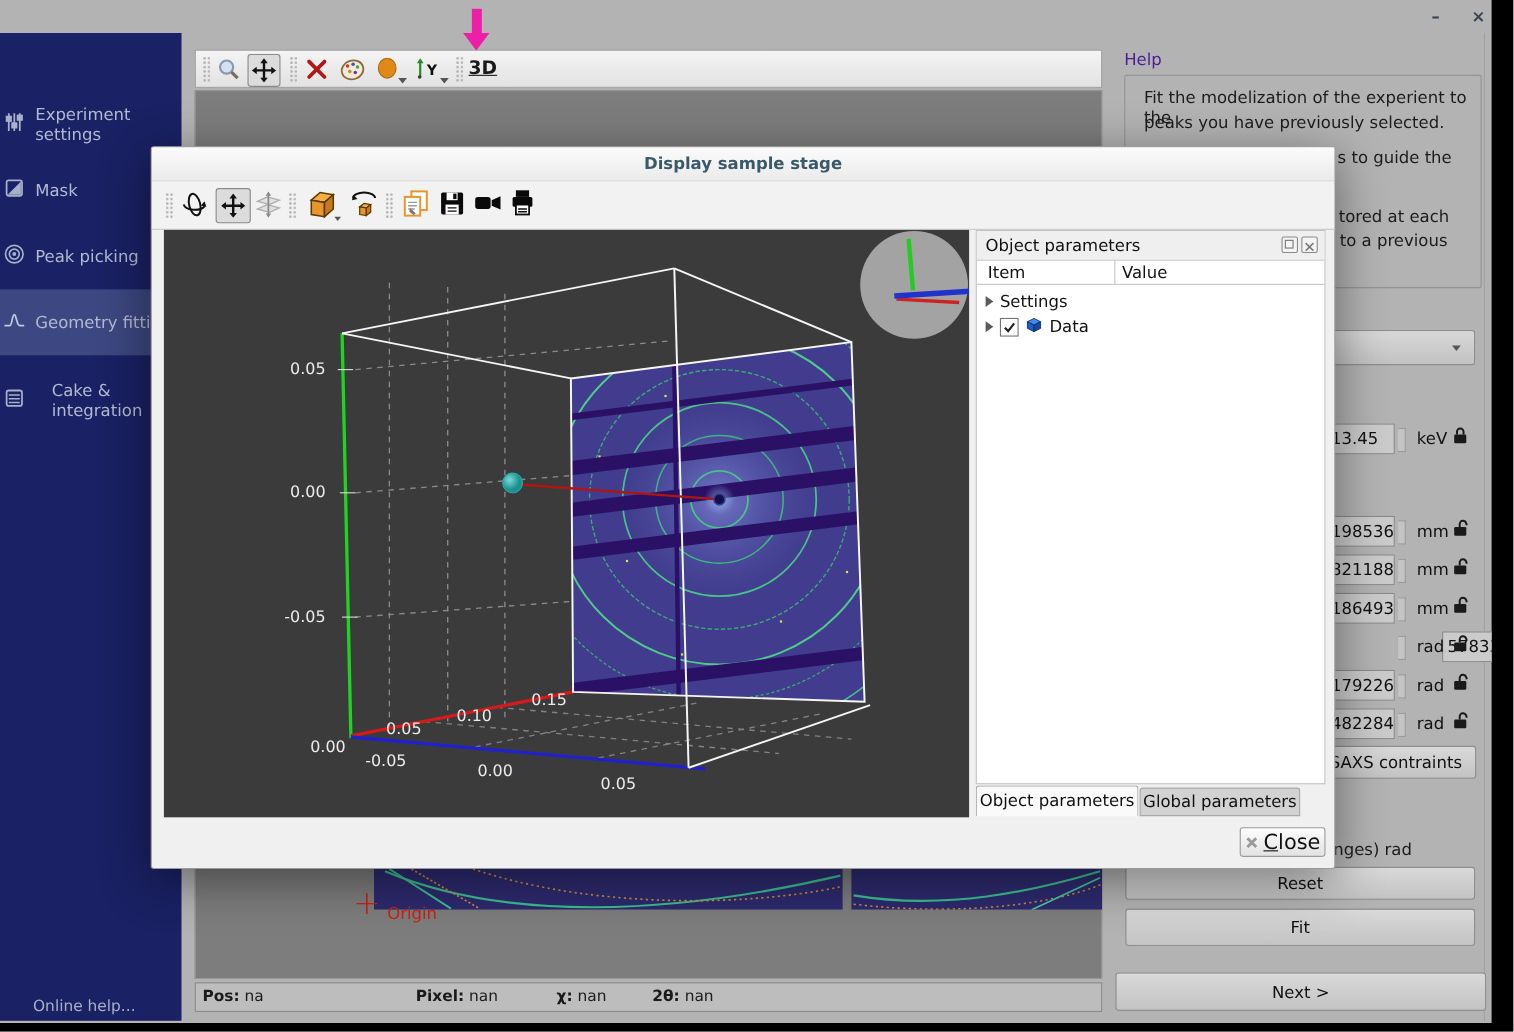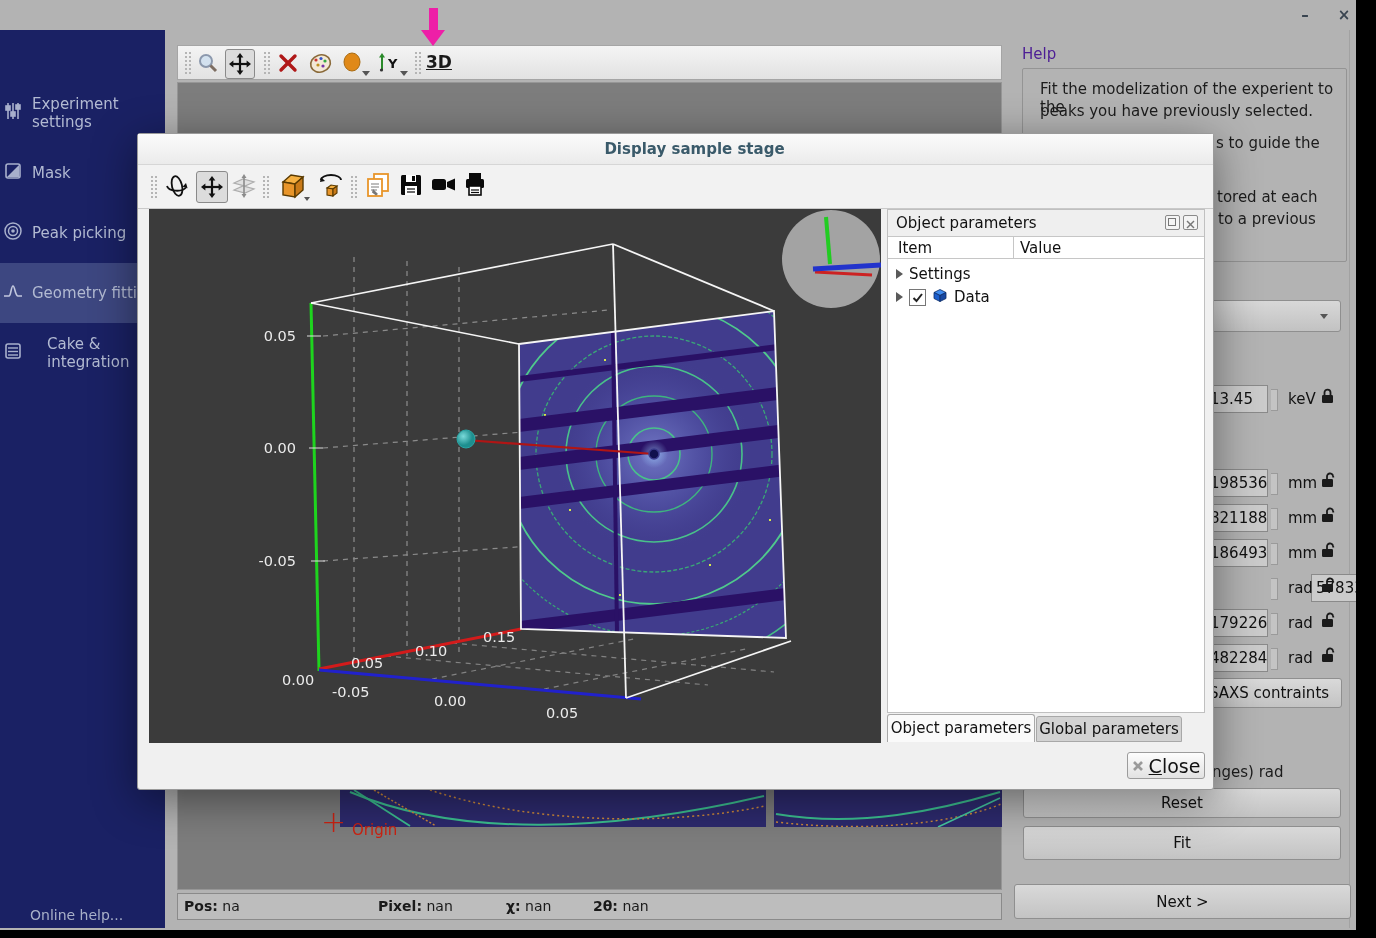--- a/index.html
+++ b/index.html
@@ -68,21 +68,21 @@
   .gbtn{background:linear-gradient(#d9d9d9,#c3c3c3);border:1px solid #8f8f8f;border-radius:3px;
         box-sizing:border-box;font-size:15px;color:#111;display:flex;align-items:center;justify-content:center;}
   .fragtext{font-size:15px;color:#1c1c1c;}
   .rpdivider{left:1349px;top:30px;width:1px;height:898px;background:#a2a2a2;}
 
   
   .dialog{left:137px;top:133px;width:1077px;height:657px;background:#f0f0f0;border:1px solid #9a9a9a;
           border-radius:3px;box-shadow:0 10px 45px rgba(0,0,0,.45);z-index:50;box-sizing:border-box;}
   .dlgtitlebar{left:0;top:0;width:100%;height:30px;background:linear-gradient(#fbfbfb,#ebebeb);
                border-bottom:1px solid #d6d6d6;}
-  .dlgtitle{width:100%;text-align:center;line-height:30px;font-size:15px;color:#3a5a6a;font-weight:bold;padding-left:19px;}
+  .dlgtitle{width:100%;text-align:center;line-height:30px;font-size:15px;color:#3a5a6a;font-weight:bold;}
   .dlgtoolbar{left:0;top:31px;width:100%;height:44px;background:#f2f2f2;border-bottom:1px solid #c9c9c9;
               box-sizing:border-box;}
   .canvas3d{left:11px;top:75px;width:732px;height:534px;background:#3b3b3b;overflow:hidden;}
   .tick{position:absolute;color:#ebebeb;font-size:14.5px;}
 
   
   .objpanel{left:749px;top:75px;width:318px;height:504px;background:#fff;border:1px solid #c0c0c0;
             box-sizing:border-box;}
   .objhdr{left:0;top:0;width:100%;height:26px;background:#efefef;}
   .objhdr .t{left:8px;top:4px;font-size:15px;color:#111;}
@@ -154,21 +154,21 @@
       <span>Peak picking</span>
     </div>
     <div class="abs navitem active" style="top:233px;">
       <span>
         <svg width="20" height="20">
               <path d="M1 15 L6 15 C8 15 8 5 10 5 C12 5 12 15 15 15 L19 15" fill="none" stroke="#c2c8de" stroke-width="1.6"></path>
             </svg>
       </span>
       <span>Geometry fitting</span>
     </div>
-    <div class="abs navitem" style="top:293px;gap:24px;">
+    <div class="abs navitem" style="top:304px;gap:24px;">
       <span>
         <svg width="20" height="20">
               <rect x="3" y="3" width="14" height="14" rx="2" fill="none" stroke="#a8b0cc" stroke-width="1.6"></rect>
         <line x1="5" y1="7" x2="15" y2="7" stroke="#a8b0cc" stroke-width="1.4"></line>
         <line x1="5" y1="10.5" x2="15" y2="10.5" stroke="#a8b0cc" stroke-width="1.4"></line>
         <line x1="5" y1="14" x2="15" y2="14" stroke="#a8b0cc" stroke-width="1.4"></line>
             </svg>
       </span>
       <span>Cake &amp; integration</span>
     </div>

